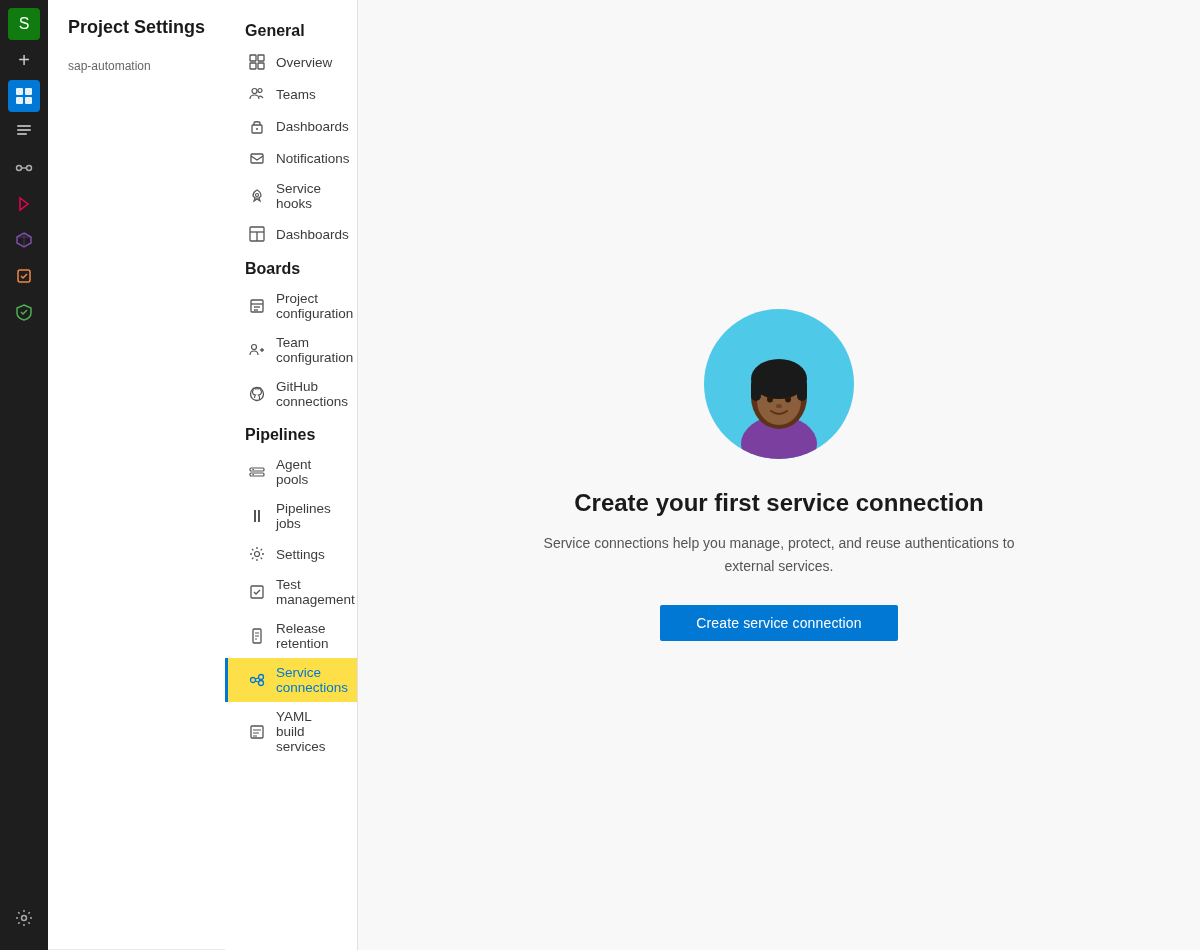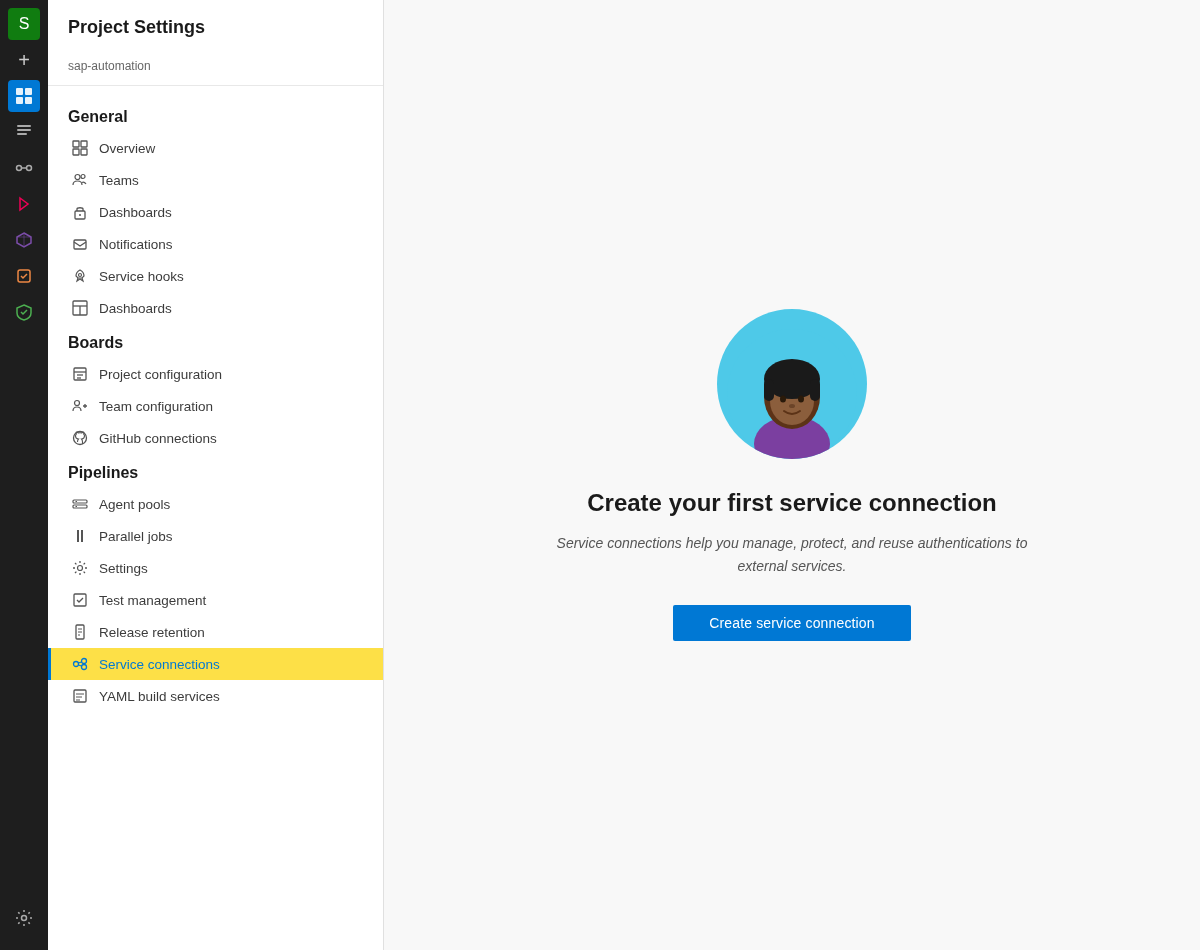--- a/index.html
+++ b/index.html
@@ -27,25 +27,25 @@
       justify-content: center;
       cursor: pointer;
       color: #cccccc;
       font-size: 16px;
     }
     .app-icon.active { background: #0078d4; color: white; }
     .app-icon.green { background: #107c10; color: white; }
 
     
     .sidebar {
-      width: 336px;
+      width: 310px;
       background: #ffffff;
       border-right: 1px solid #e0e0e0;
       display: flex;
-      flex-direction: column;
+      flex-direction: row;
       flex-shrink: 0;
       overflow: hidden;
     }
     .sidebar-header {
       padding: 16px 20px 12px;
       border-bottom: 1px solid #e8e8e8;
     }
     .sidebar-title {
       font-size: 18px;
       font-weight: 600;
@@ -131,21 +131,20 @@
       color: #1a1a1a;
       margin-bottom: 14px;
       line-height: 1.3;
     }
     .empty-desc {
       font-size: 14px;
       color: #555;
       line-height: 1.6;
       margin-bottom: 28px;
       max-width: 500px;
-      font-style: italic;
     }
     .create-btn {
       background: #0078d4;
       color: white;
       border: none;
       padding: 10px 36px;
       font-size: 14px;
       font-weight: 500;
       border-radius: 2px;
       cursor: pointer;
@@ -341,21 +340,21 @@
       <span>Agent pools</span>
     </div>
 
     <div class="sidebar-item">
       <span class="sidebar-item-icon">
         <svg width="16" height="16" viewBox="0 0 16 16" fill="none">
           <line x1="6" y1="2" x2="6" y2="14" stroke="currentColor" stroke-width="2"></line>
           <line x1="10" y1="2" x2="10" y2="14" stroke="currentColor" stroke-width="2"></line>
         </svg>
       </span>
-      <span>Parallel jobs</span>
+      <span>Pipelines jobs</span>
     </div>
 
     <div class="sidebar-item">
       <span class="sidebar-item-icon">
         <svg width="16" height="16" viewBox="0 0 16 16" fill="none">
           <circle cx="8" cy="8" r="2.5" stroke="currentColor" stroke-width="1.2"></circle>
           <path d="M8 1 L8 3 M8 13 L8 15 M1 8 L3 8 M13 8 L15 8 M3 3 L4.4 4.4 M11.6 11.6 L13 13 M13 3 L11.6 4.4 M4.4 11.6 L3 13" stroke="currentColor" stroke-width="1.3"></path>
         </svg>
       </span>
       <span>Settings</span>

